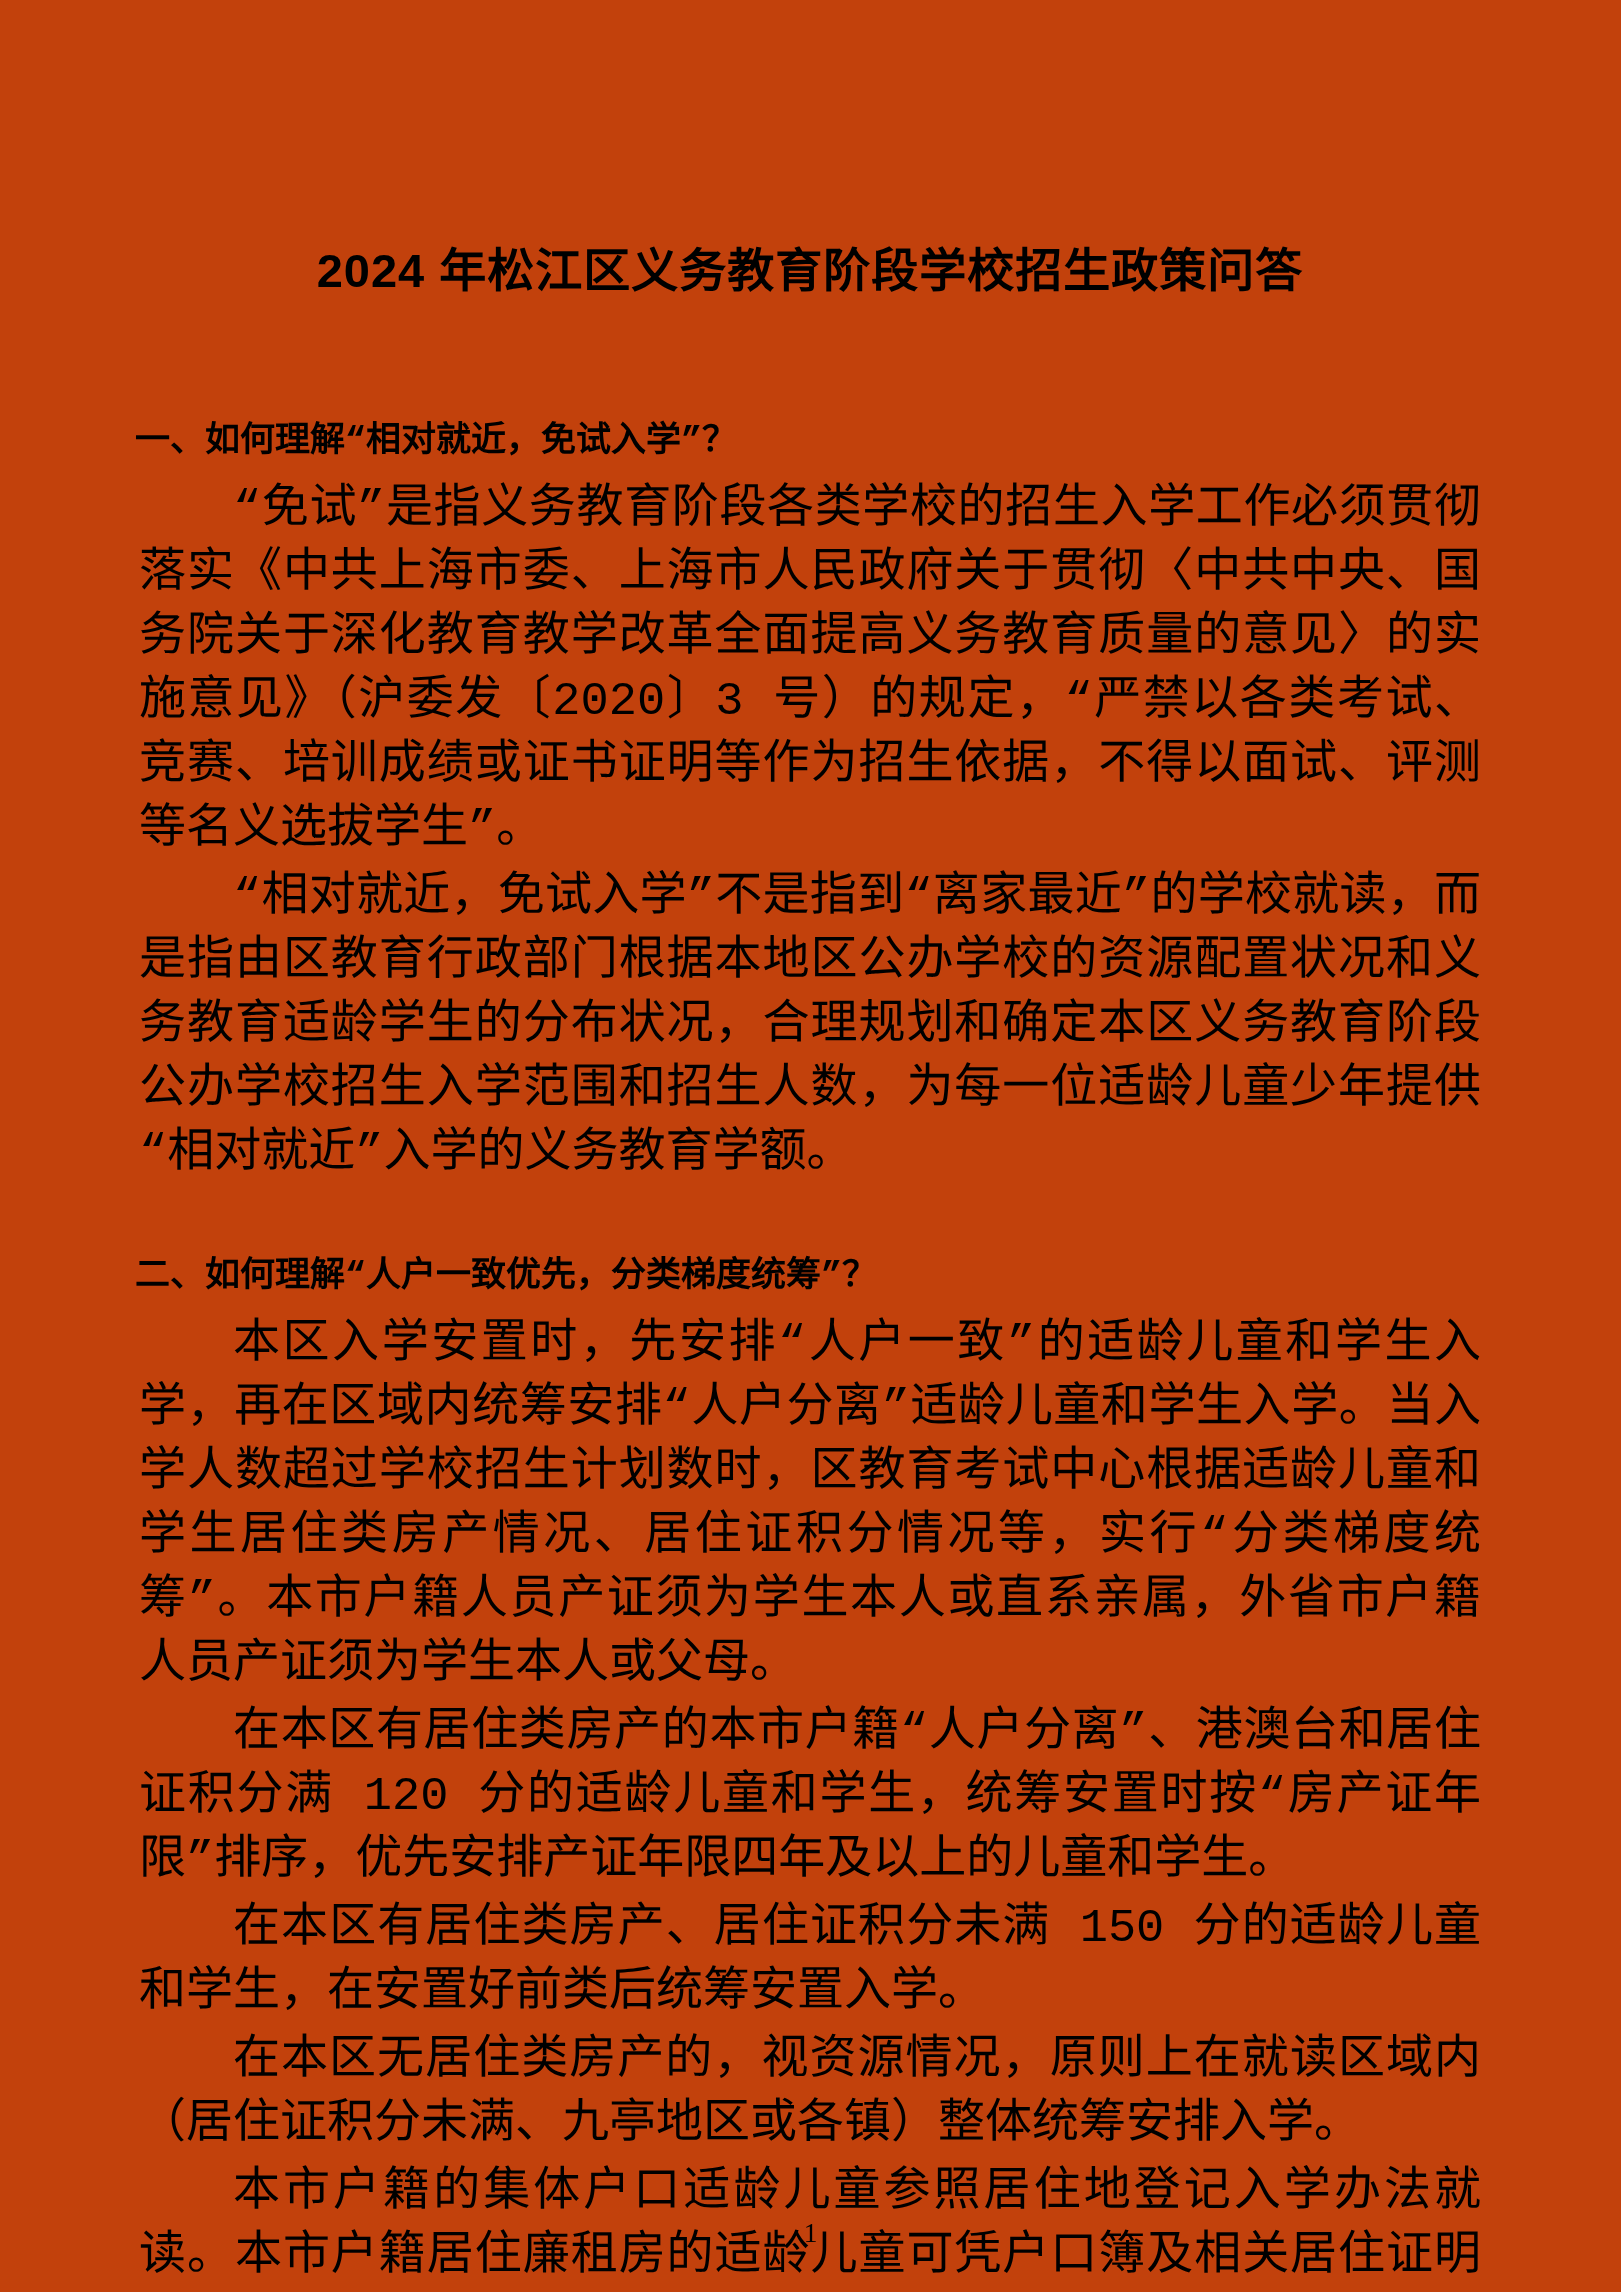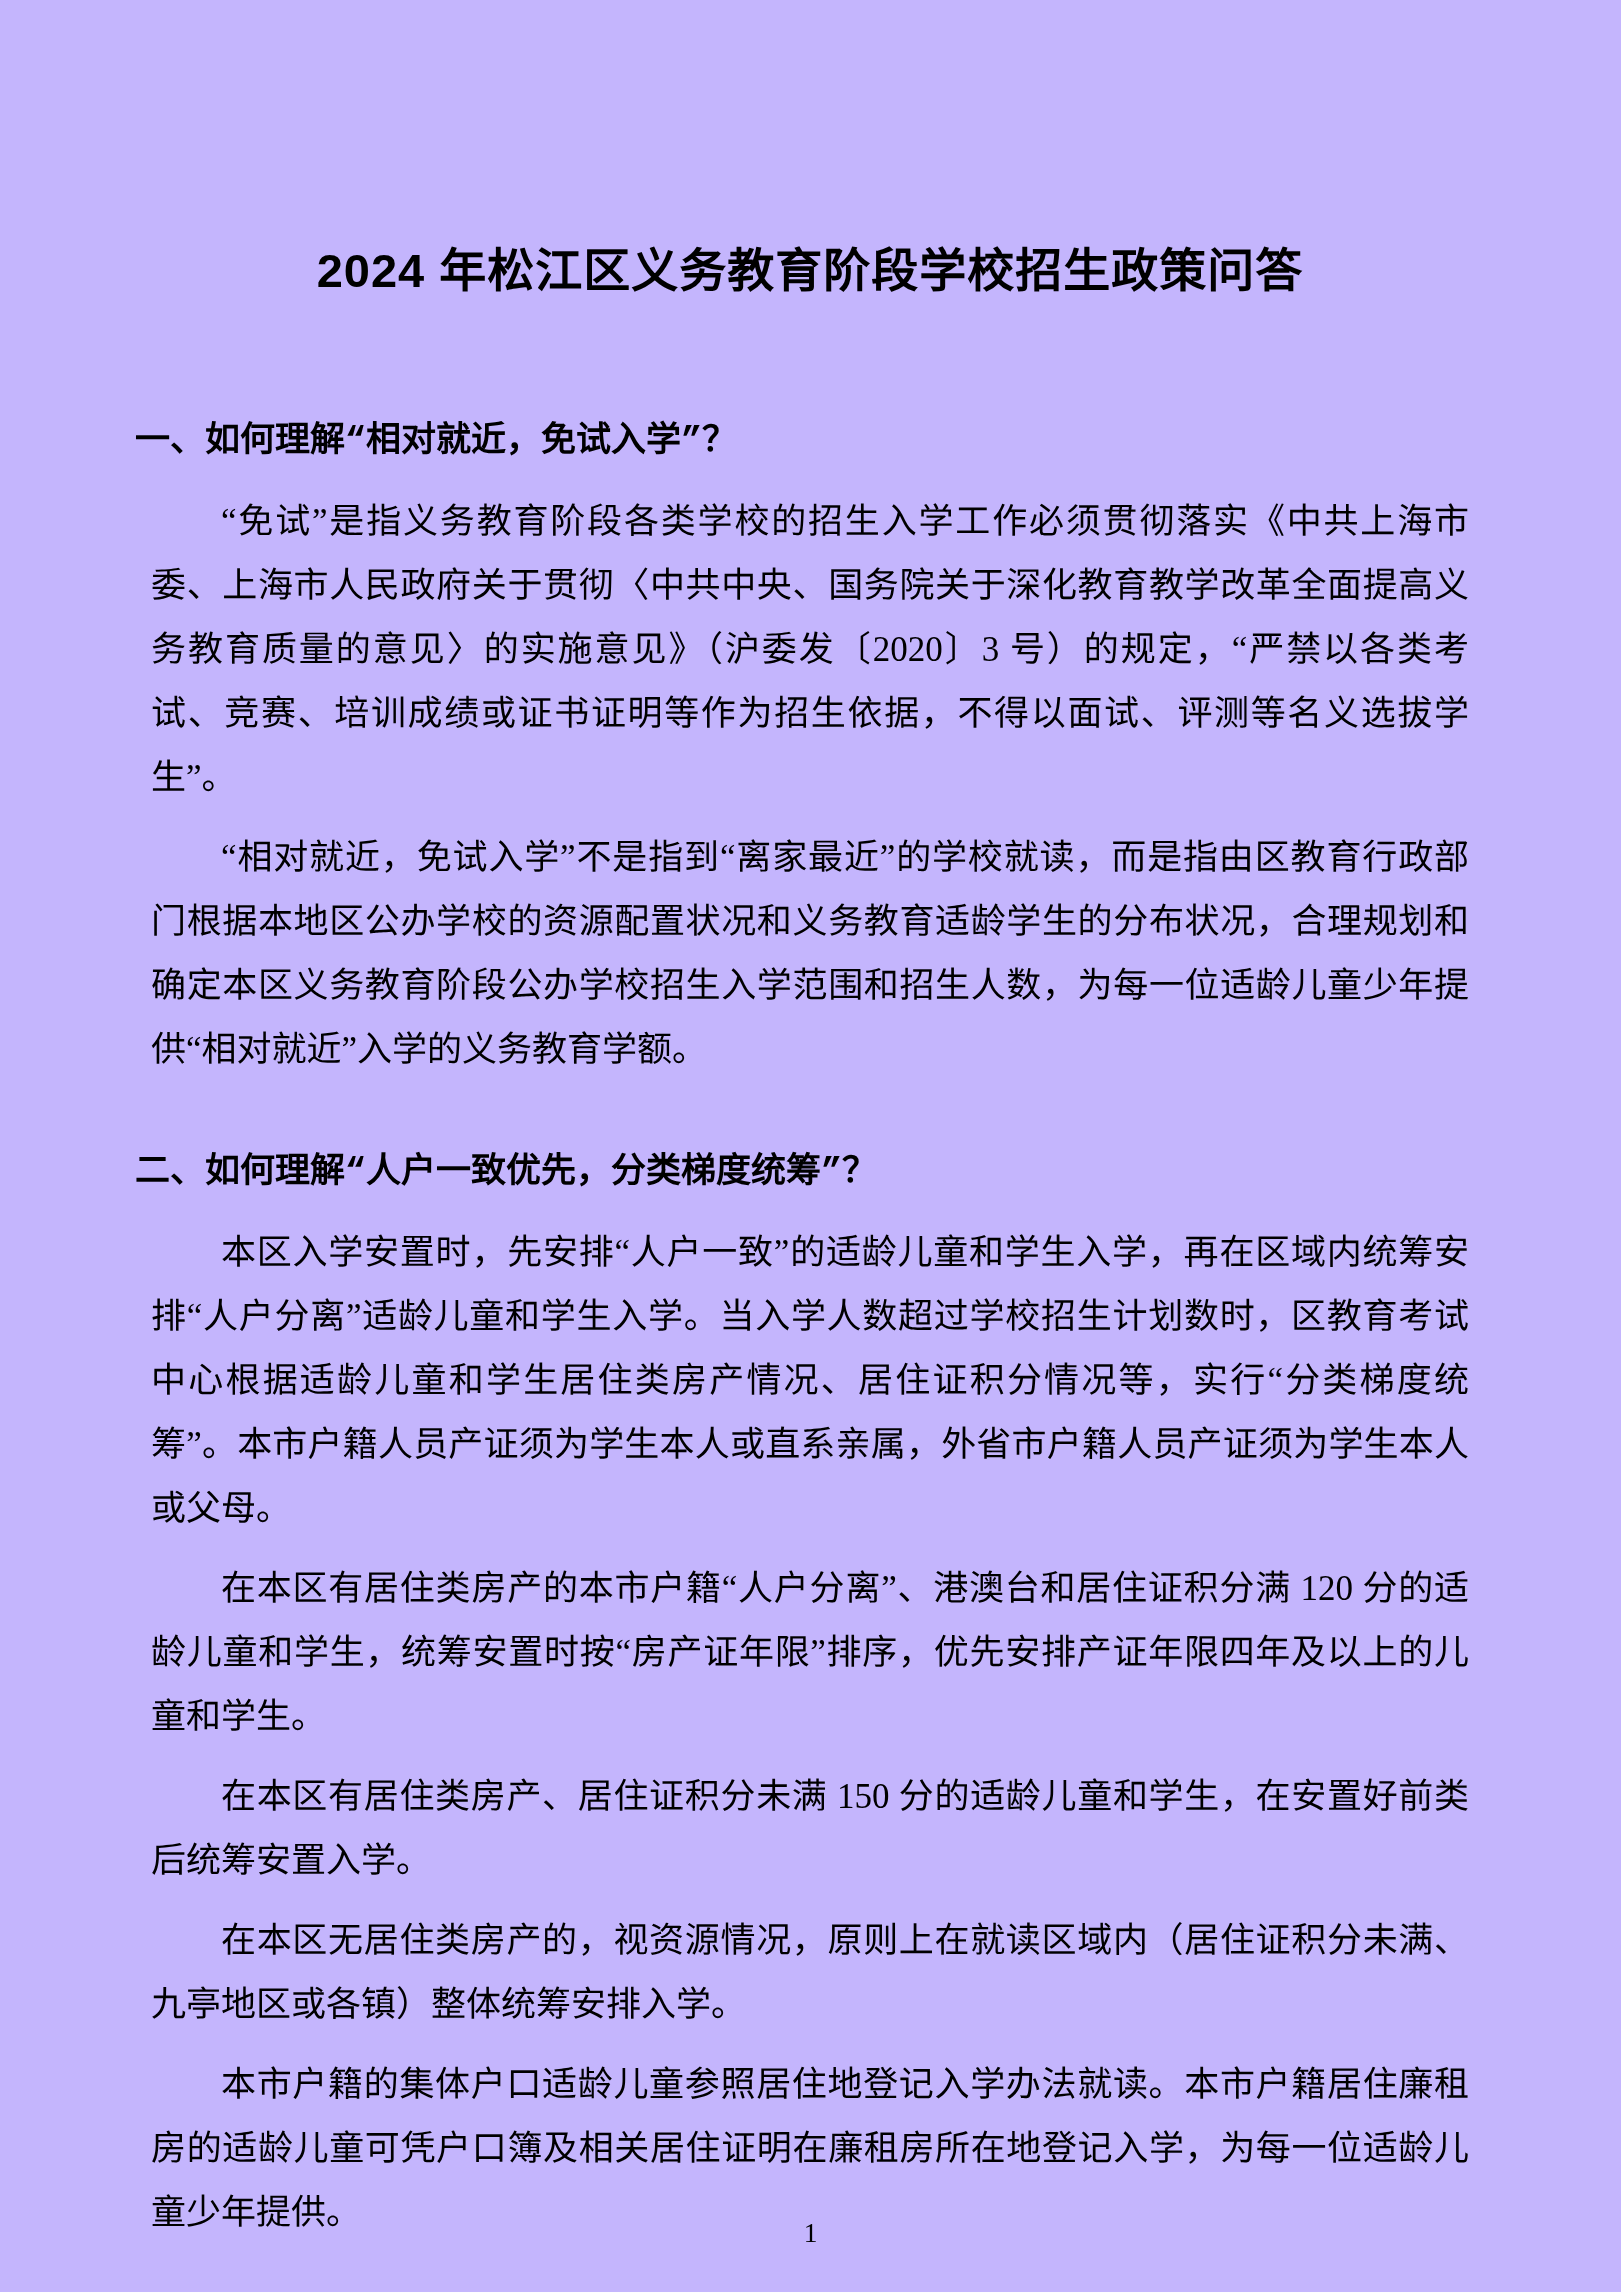--- a/index.html
+++ b/index.html
@@ -4,21 +4,21 @@
 <style>
   html, body {
     margin: 0;
     padding: 0;
     background: #ffffff;
   }
   .page {
     position: relative;
     width: 1621px;
     height: 2293px;
-    background: #c4b5fd;
+    background: #c2410c;
     color: #000000;
     overflow: hidden;
     font-family: "Liberation Serif", "DejaVu Serif", serif;
   }
   .content {
     padding: 0 136px 0 135px;
   }
   .doc-title {
     margin: 0;
     padding-top: 239px;
@@ -36,28 +36,28 @@
     font-family: Liberation Mono, monospace;
     font-weight: bold;
     font-size: 35px;
     line-height: 64px;
     color: #000000;
   }
   .section-heading.second {
     margin-top: 59px;
   }
   .body-para {
-    margin: 16px;
-    font-size: 35px;
+    margin: 4px;
+    font-size: 47px;
     line-height: 64px;
     text-align: justify;
     text-justify: inter-ideograph;
     text-indent: 2em;
     color: #000000;
-    font-family: Liberation Serif, serif;
+    font-family: Liberation Mono, monospace;
   }
   .page-number {
     position: absolute;
     top: 2217px;
     left: 0;
     width: 100%;
     text-align: center;
     font-size: 27.4px;
     line-height: 33px;
     color: #000000;

